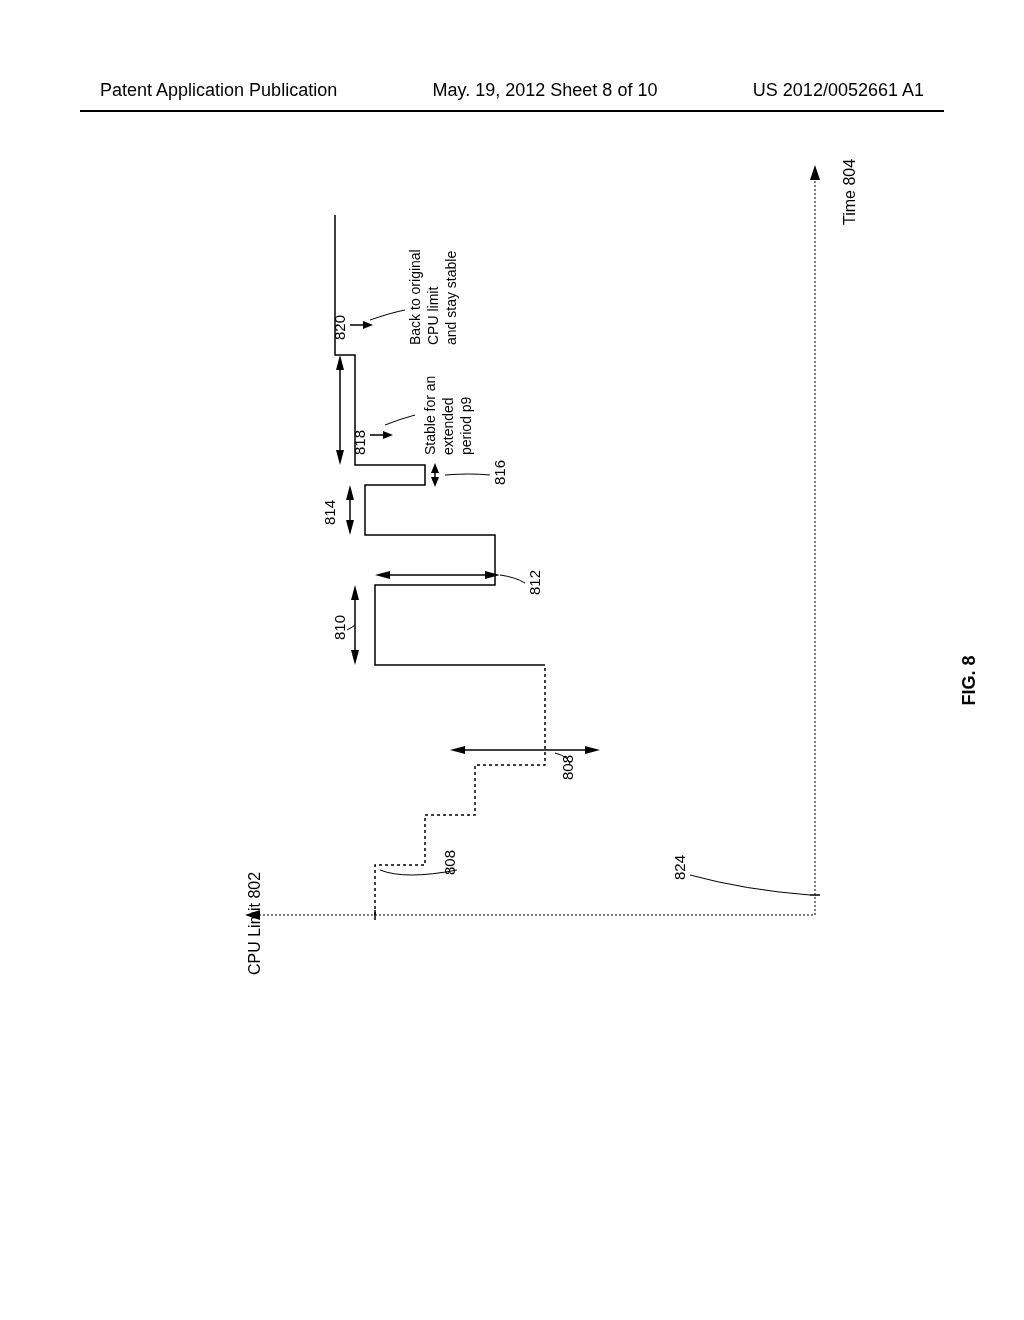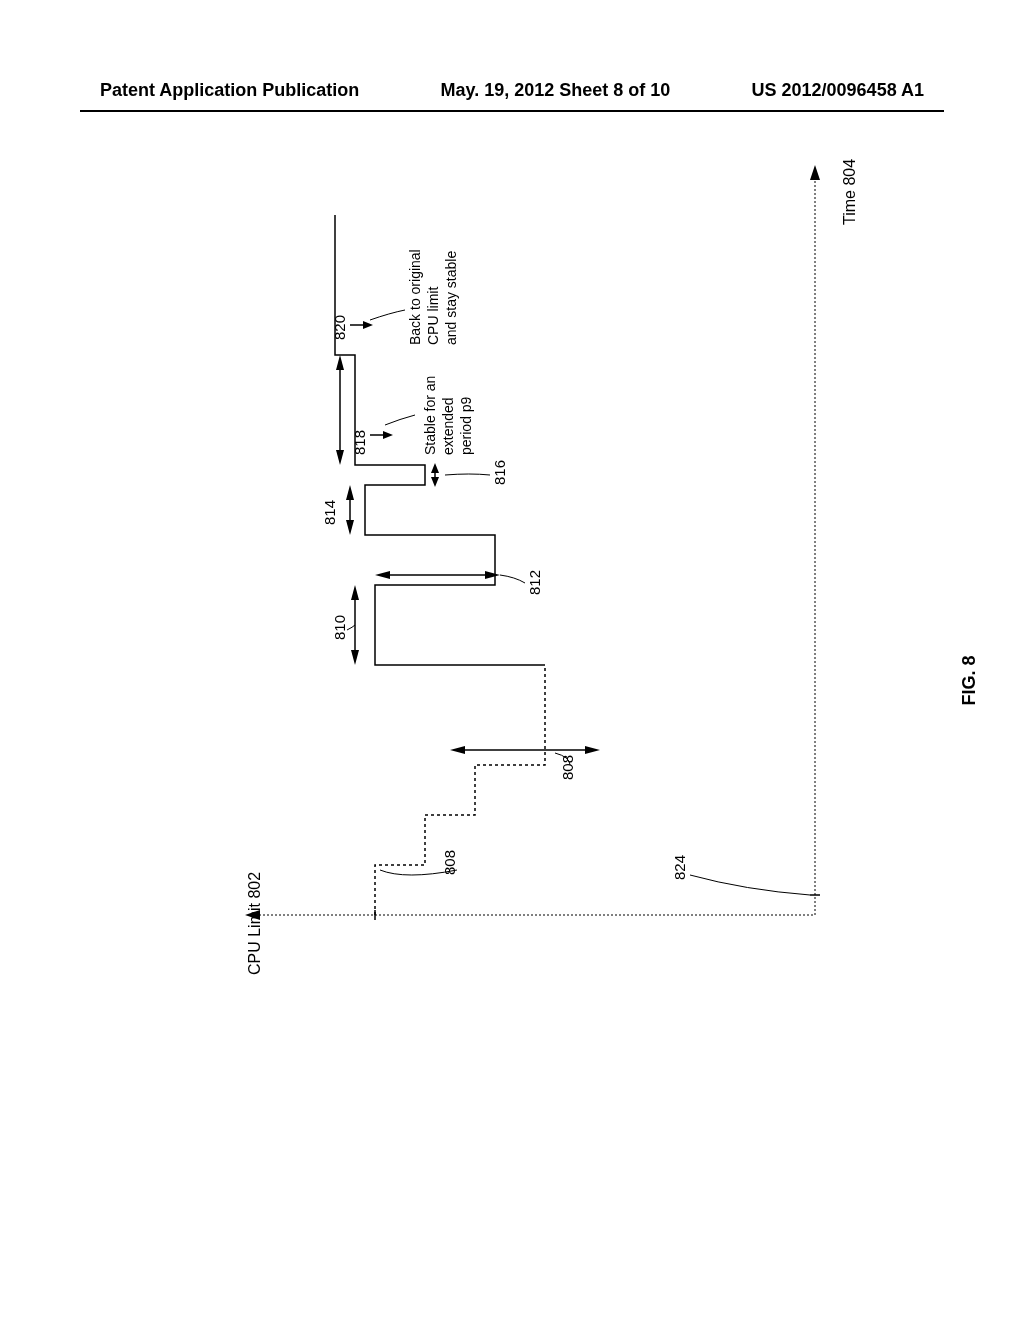--- a/index.html
+++ b/index.html
@@ -16,21 +16,21 @@
     }
     .header {
       position: absolute;
       top: 80px;
       left: 0;
       right: 0;
       display: flex;
       justify-content: space-between;
       padding: 0 100px;
       font-size: 18px;
-      font-weight: bold;
+      font-weight: normal;
     }
     .header-item {
       color: #000;
     }
     .divider {
       position: absolute;
       top: 110px;
       left: 80px;
       right: 80px;
       height: 2px;
@@ -63,21 +63,21 @@
       width: 100%;
       height: 100%;
     }
   </style>
 </head>
 <body>
 
 <div class="header">
   <span class="header-item">Patent Application Publication</span>
   <span class="header-item">May. 19, 2012 Sheet 8 of 10</span>
-  <span class="header-item">US 2012/0096458 A1</span>
+  <span class="header-item">US 2012/0052661 A1</span>
 </div>
 <div class="divider"></div>
 
 <div class="rotated-wrapper">
   <div class="rotated-wrapper-inner">
     <svg class="chart-svg" width="850" height="700" viewBox="0 0 850 700">
 
       <line x1="60" y1="80" x2="60" y2="640" stroke="#000" stroke-width="1" stroke-dasharray="2,2"></line>
       <polygon points="60,70 55,85 65,85" fill="#000"></polygon>
 

